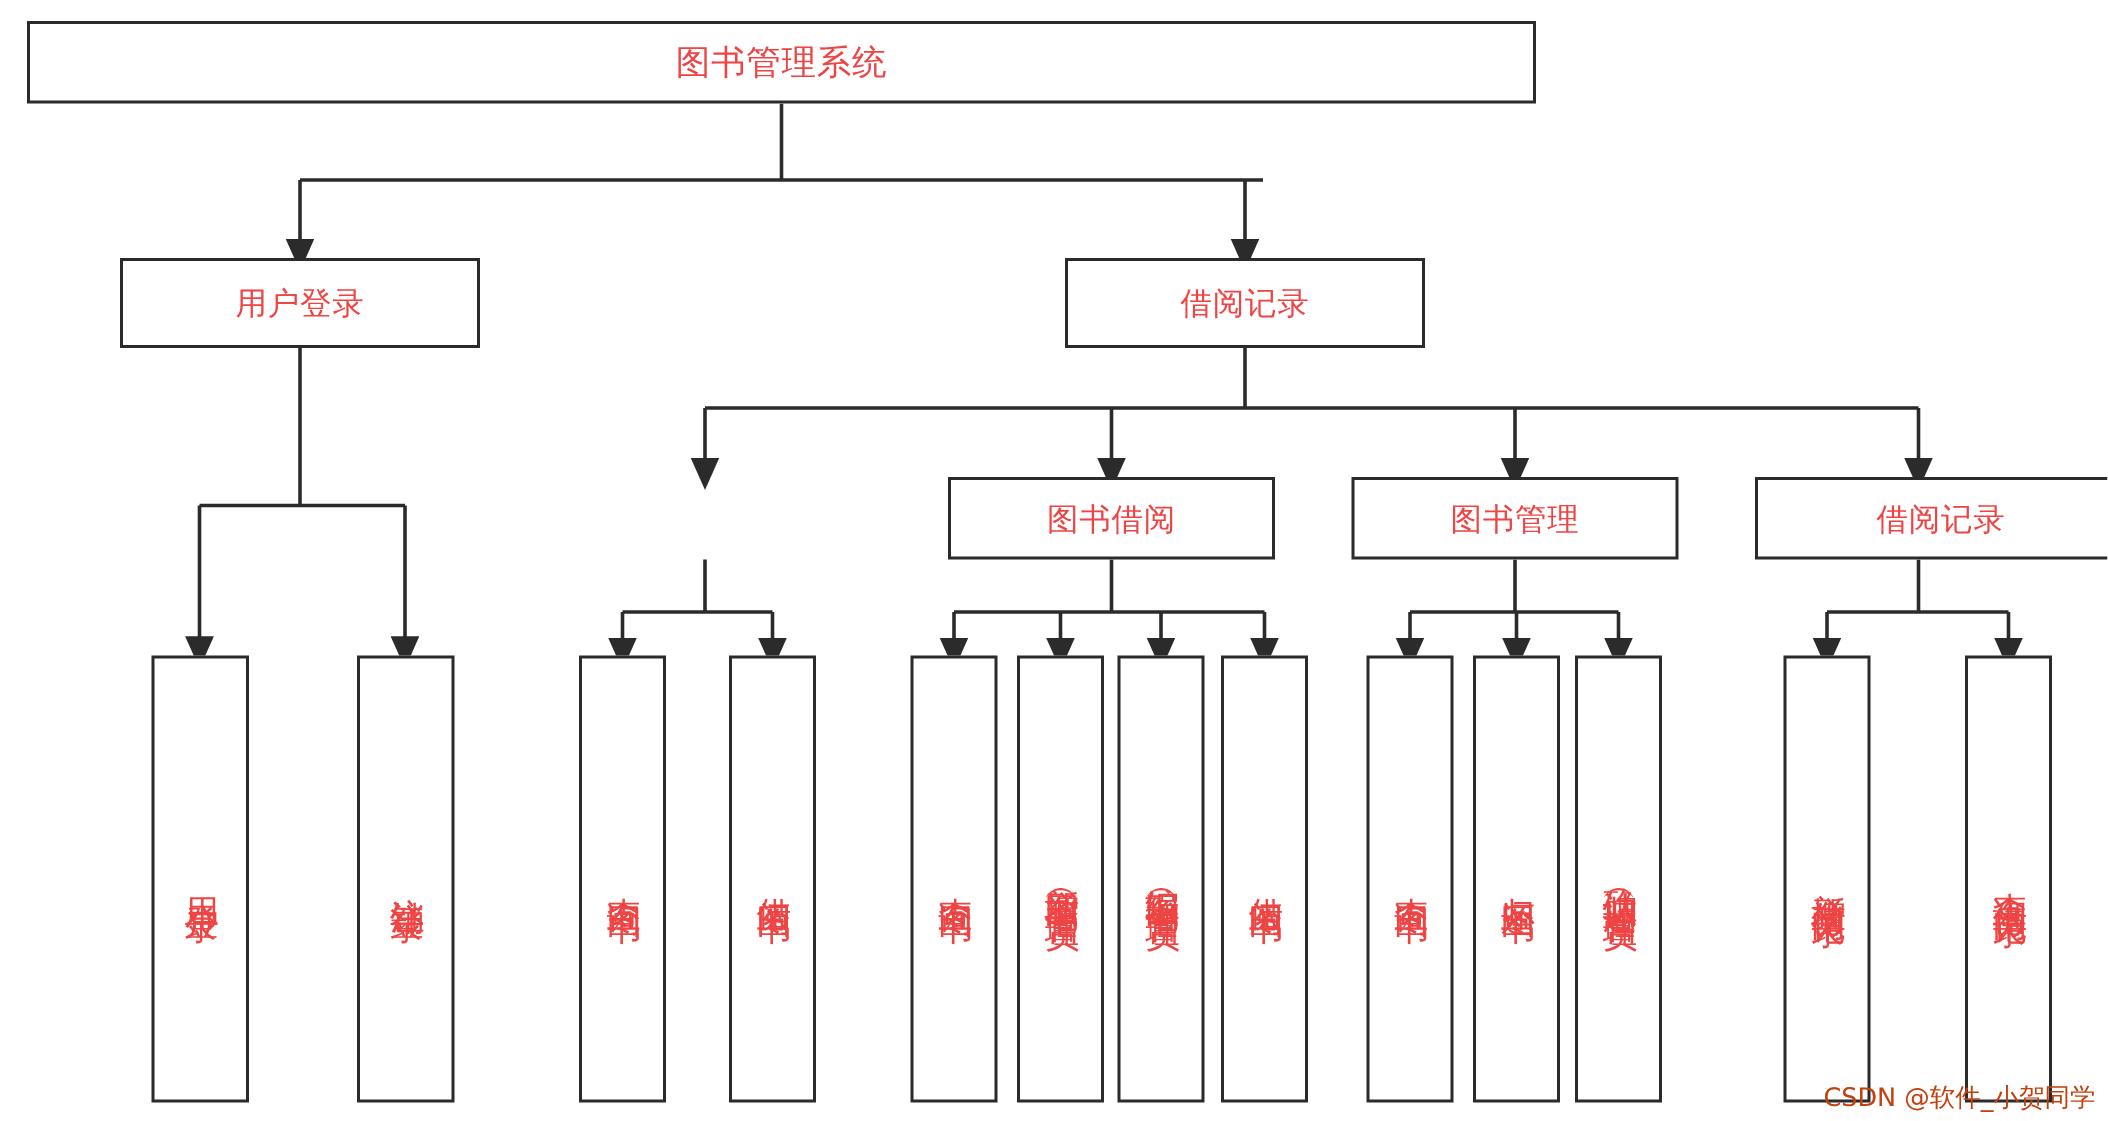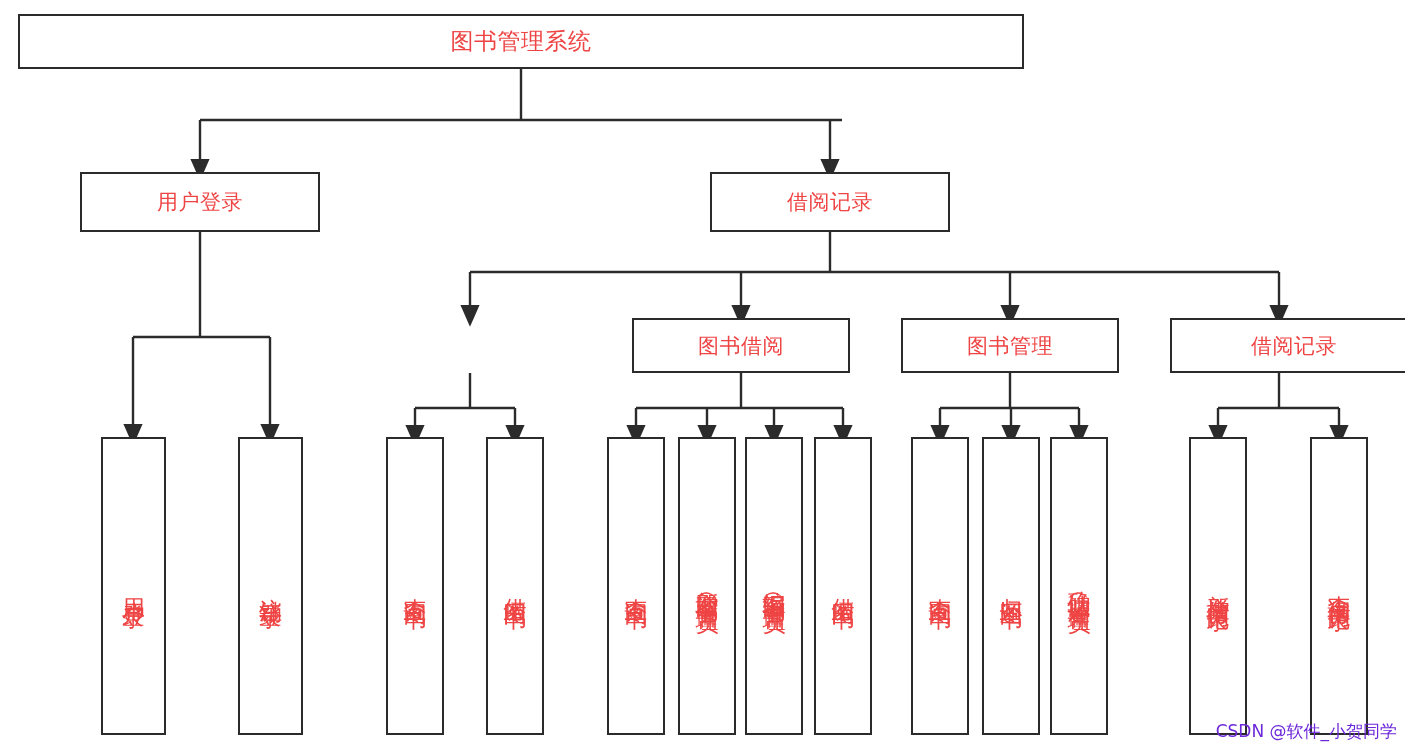--- a/index.html
+++ b/index.html
@@ -54,21 +54,21 @@
     white-space: nowrap;
   }
   #title-node {
     font-size: 23px;
   }
   #watermark {
     position: absolute;
     right: 8px;
     bottom: 4px;
     font-size: 17px;
-    color: #6d28d9;
+    color: #c2410c;
     white-space: nowrap;
     user-select: none;
   }
 </style>
 </head>
 <body>
 
 <div id="diagram-root">
 
   <svg class="connectors" viewBox="0 0 1405 747" xmlns="http://www.w3.org/2000/svg">

